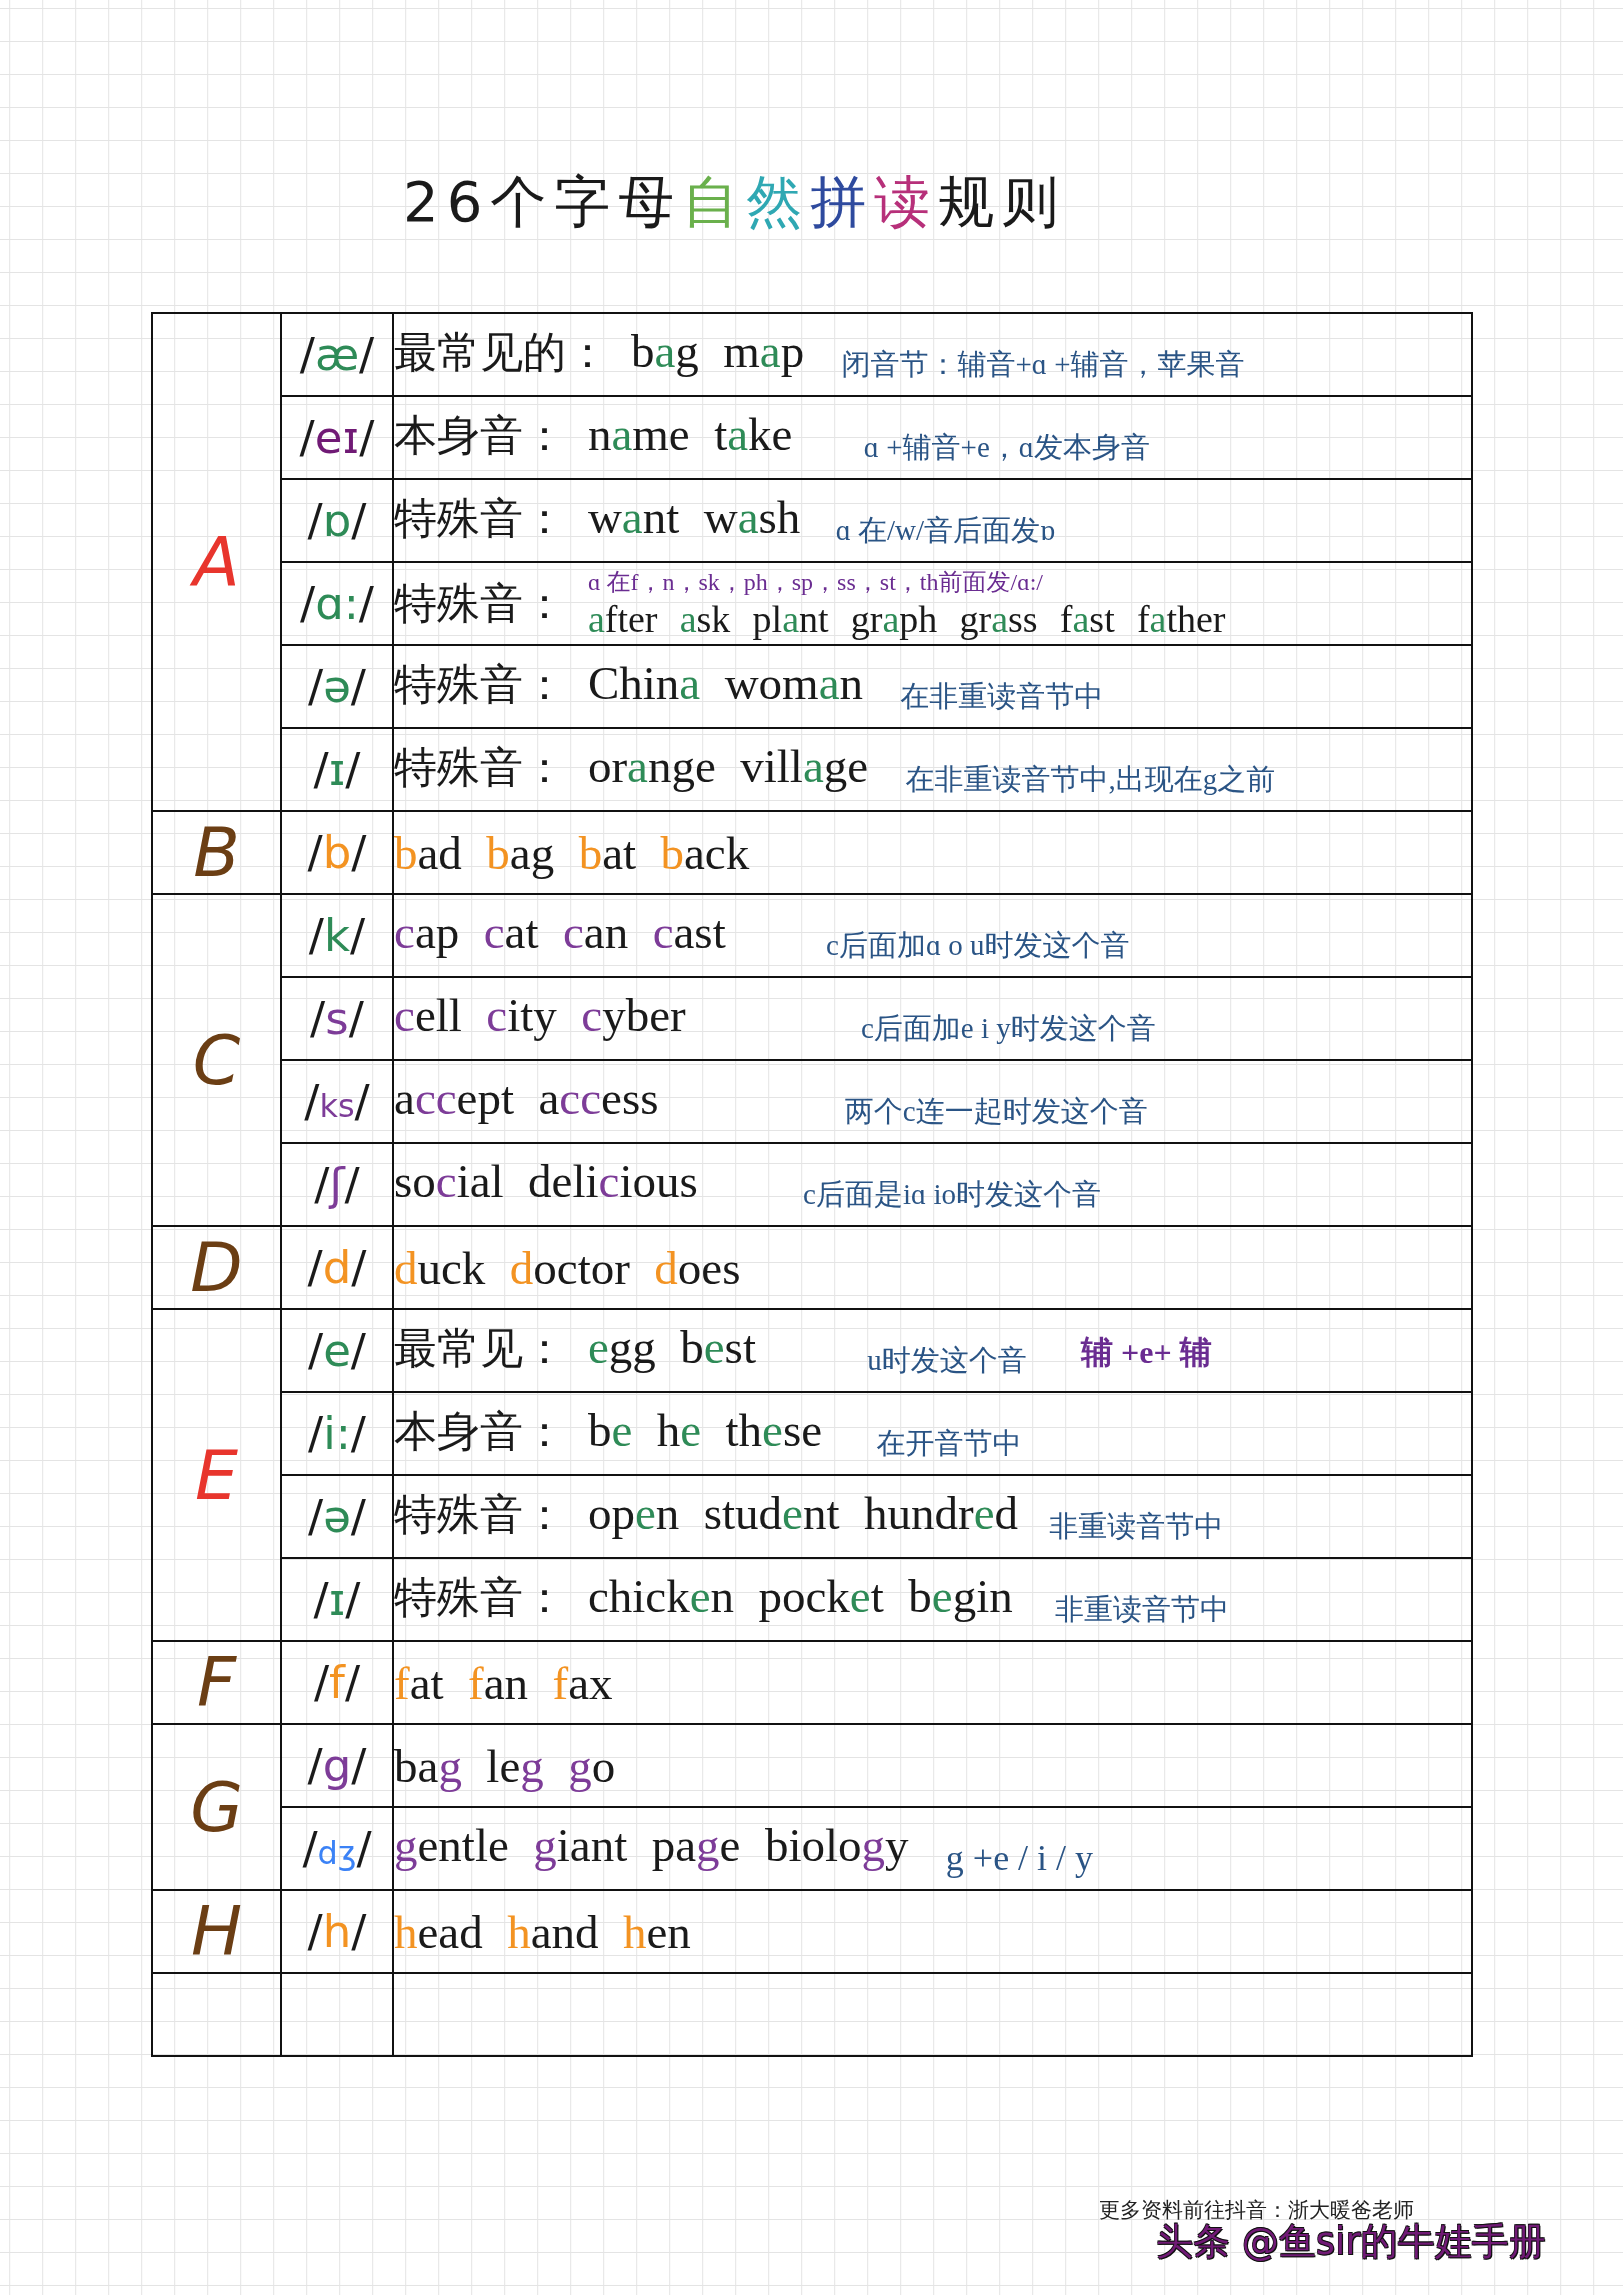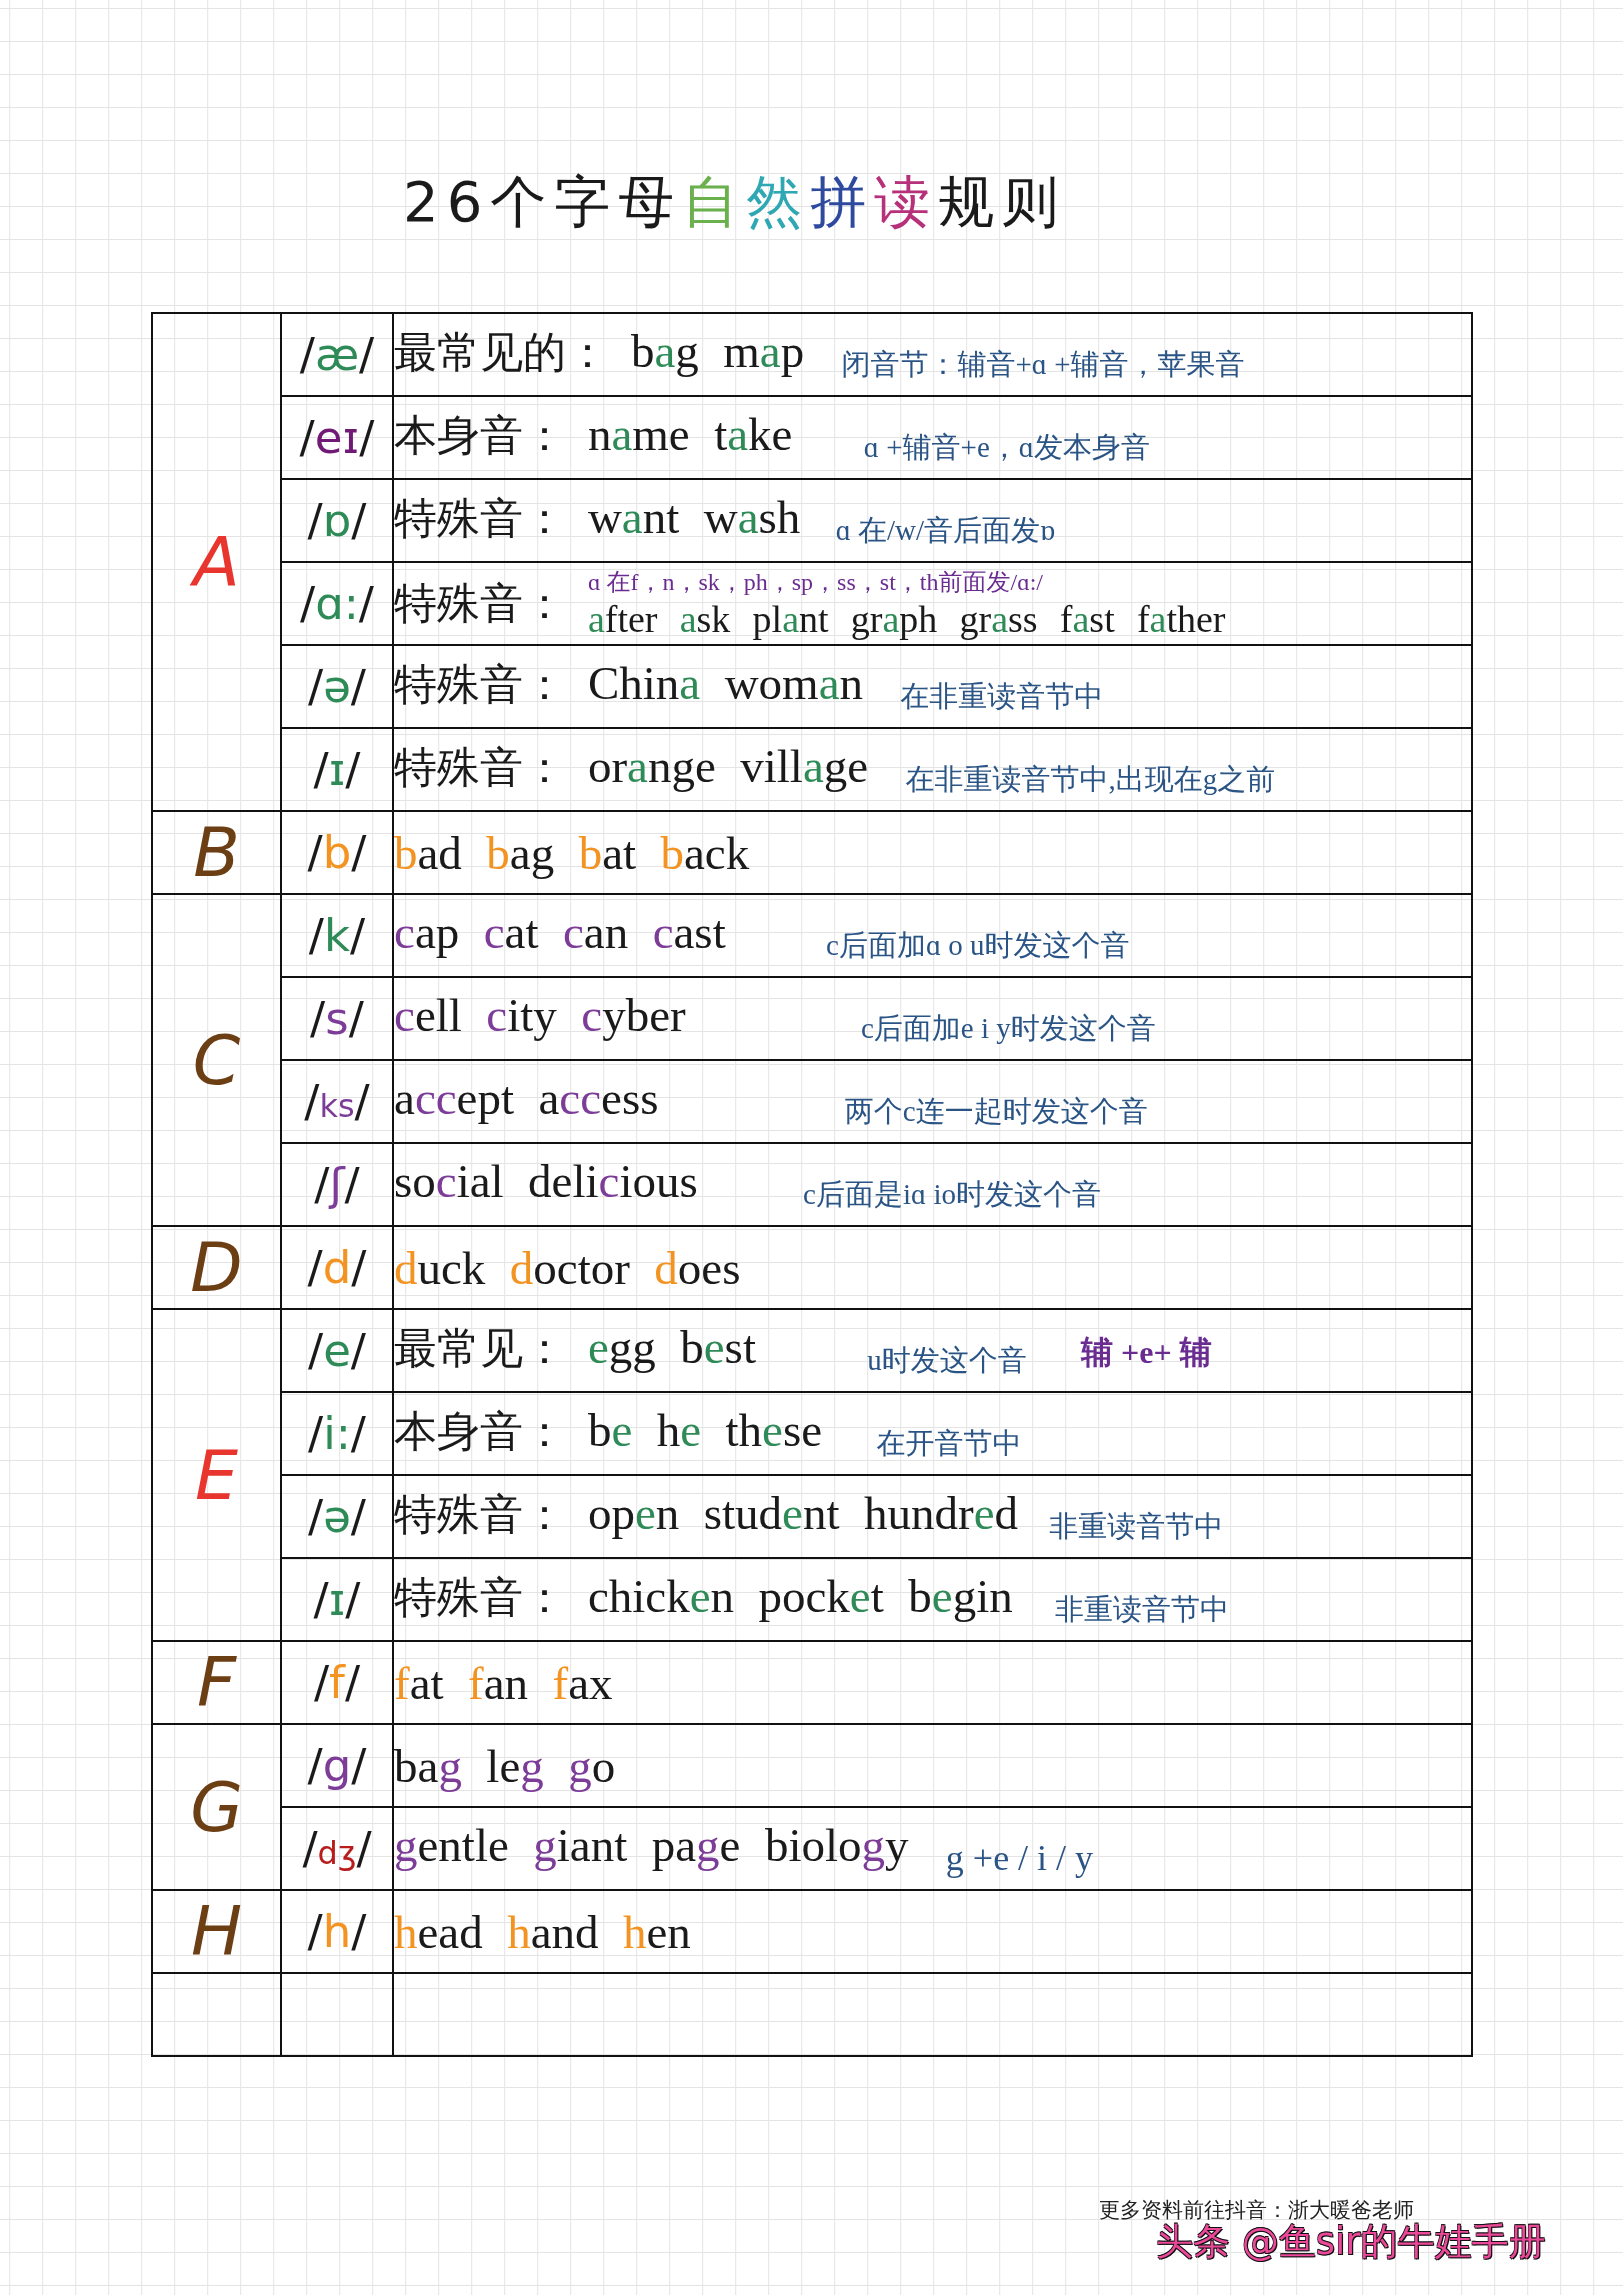--- a/index.html
+++ b/index.html
@@ -44,21 +44,21 @@
   .note { font-size:29px; color:#2a5485; display:inline-block; margin-left:35px; vertical-align:middle; }
   .note2 { font-size:32px; color:#6a2c91; display:inline-block; margin-left:52px; font-weight:bold; }
   .sub-note { font-size:24px; color:#6a2c91; display:block; line-height:30px; }
   .stacked { display:inline-block; vertical-align:middle; }
   .stacked .words { font-size:38px; display:block; line-height:44px; }
   .footer1 {
     position:absolute; left:1099px; top:2196px; font-size:21px;
     font-family:"DejaVu Serif", serif; color:#222;
   }
   .footer2 {
-    position:absolute; left:1156px; top:2217px; font-size:37px; color:#ec4899;
+    position:absolute; left:1156px; top:2217px; font-size:37px; color:#701a75;
     font-family:"DejaVu Sans", sans-serif;
     text-shadow: 1.2px 1.2px 0 #111, -0.6px -0.6px 0 #111, 0.6px -0.6px 0 #111, -0.6px 0.6px 0 #111;
   }
 </style>
 </head>
 <body>
 
 <div class="title">
   <span style="color:#1a1a1a">26个字母</span><span style="color:#6ab04c">自</span><span style="color:#2fa8b3">然</span><span style="color:#2e4a9e">拼</span><span style="color:#b7307a">读</span><span style="color:#1a1a1a">规则</span>
 </div>
@@ -213,21 +213,21 @@
     </tr>
 
     <tr>
       <td class="letter" rowspan="2" style="color:#6b3e14">G</td>
       <td class="ipa"><span class="slash">/</span><span style="color:#7d3c98">g</span><span class="slash">/</span></td>
       <td class="content">
         <span class="words">ba<span style="color:#7d3c98">g</span> le<span style="color:#7d3c98">g</span> <span style="color:#7d3c98">g</span>o</span>
       </td>
     </tr>
     <tr>
-      <td class="ipa"><span class="slash">/</span><span style="color:#b91c1c;font-size:32px">dʒ</span><span class="slash">/</span></td>
+      <td class="ipa"><span class="slash">/</span><span style="color:#3b82f6;font-size:32px">dʒ</span><span class="slash">/</span></td>
       <td class="content">
         <span class="words"><span style="color:#7d3c98">g</span>entle <span style="color:#7d3c98">g</span>iant pa<span style="color:#7d3c98">g</span>e biolo<span style="color:#7d3c98">g</span>y</span>
         <span class="note" style="font-size:36px;">g +e / i / y</span>
       </td>
     </tr>
 
     <tr>
       <td class="letter" style="color:#6b3e14">H</td>
       <td class="ipa"><span class="slash">/</span><span style="color:#f39322">h</span><span class="slash">/</span></td>
       <td class="content">

